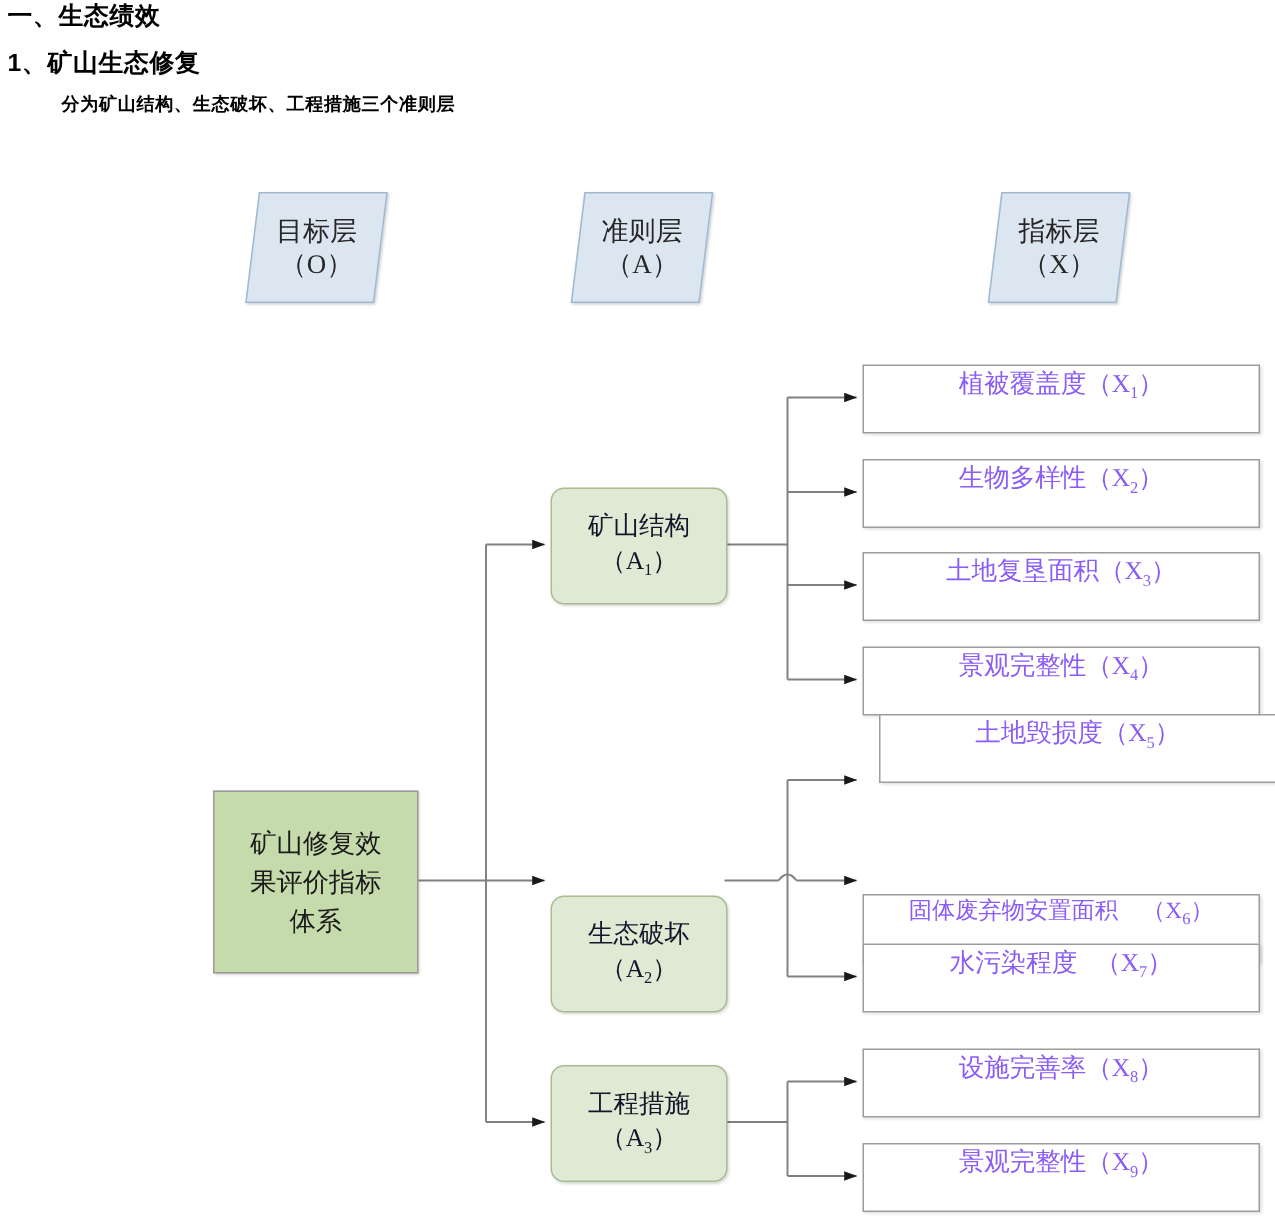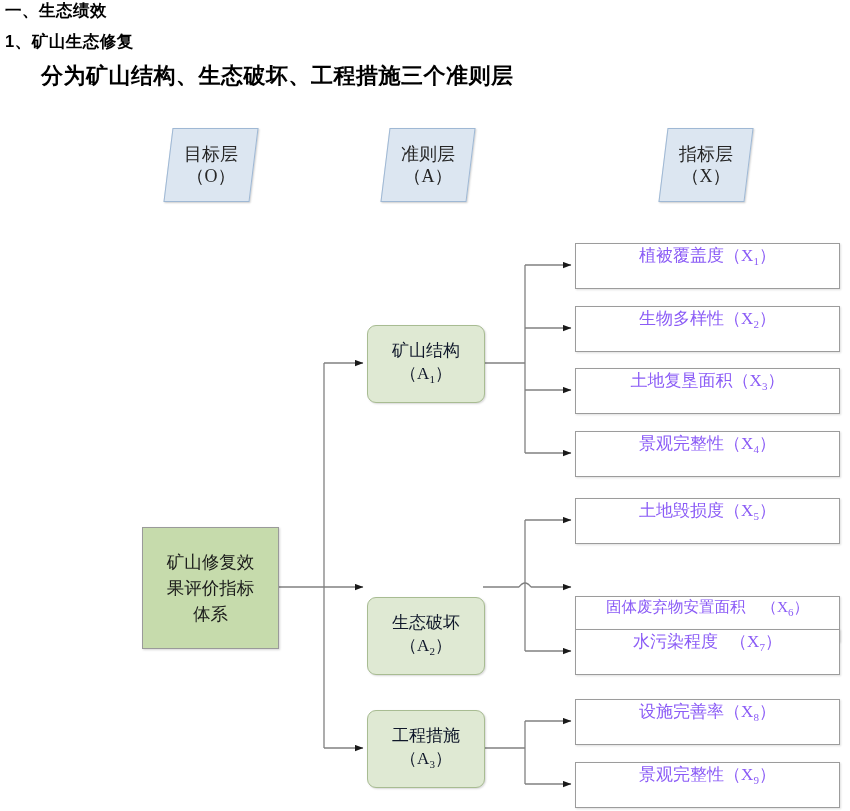--- a/index.html
+++ b/index.html
@@ -10,21 +10,21 @@
     position:relative;
     overflow:hidden;
     color:#3f3f3f;
   }
   #stage{position:absolute;left:0;top:0;width:850px;height:811px;}
 
   
   .hd{position:absolute;font-weight:bold;color:#000000;letter-spacing:.5px;}
   #hd-1{left:5px;top:0px;font-size:16.5px;}
   #hd-2{left:5px;top:31px;font-size:16.5px;}
-  #hd-3{left:41px;top:61px;font-size:22px;}
+  #hd-3{left:41px;top:61px;font-size:12px;}
 
   
   .banner{
     position:absolute;
     background:#dce6f1;
     border:1px solid #9fb8d4;
     transform:skewX(-7deg);
     box-shadow:1px 1px 2px rgba(0,0,0,.20);
   }
   .banner .btxt{
@@ -79,21 +79,21 @@
     box-shadow:1px 1px 2px rgba(0,0,0,.13);
     white-space:nowrap;
   }
   .ind.tight{font-size:15.5px;}
   .ind sub{font-size:11px;}
 
   #ind-x1{top:243px;}
   #ind-x2{top:306px;}
   #ind-x3{top:368px;}
   #ind-x4{top:431px;}
-  #ind-x5{top:498px;}
+  #ind-x5{top:476px;margin-left:11px;}
   #ind-x6{top:596px;gap:16px;}
   #ind-x7{top:629px;gap:12px;}
   #ind-x8{top:699px;}
   #ind-x9{top:762px;}
 
   #wires{position:absolute;left:0;top:0;width:850px;height:811px;pointer-events:none;}
 </style>
 </head>
 <body>
 

